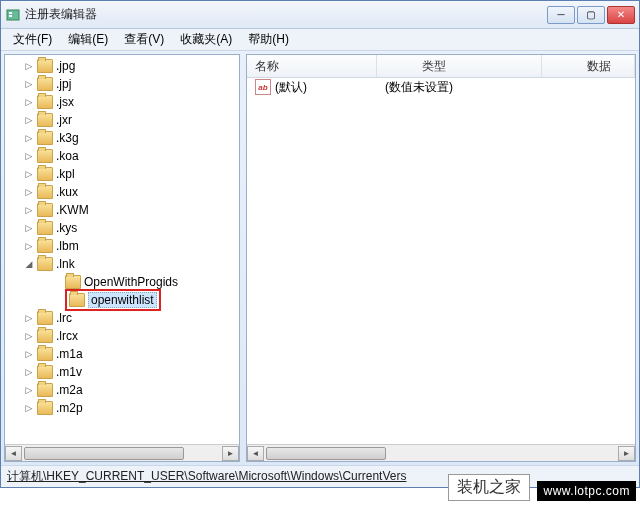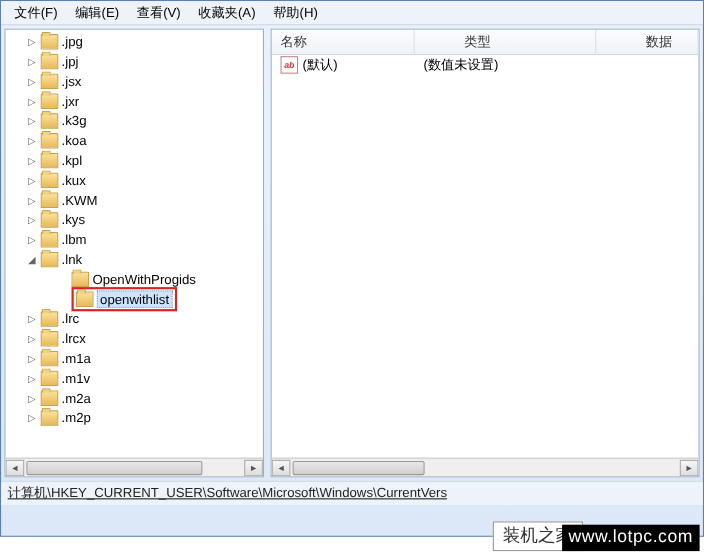--- a/index.html
+++ b/index.html
@@ -48,27 +48,40 @@
     .val-icon { width: 16px; height: 16px; background: #fff; border: 1px solid #c88; display: inline-flex; align-items: center; justify-content: center; font-size: 8px; color: #c33; margin-right: 4px; font-weight: bold; font-style: italic; }
 
     .hscroll { position: absolute; bottom: 0; left: 0; right: 0; height: 17px; background: #efefef; border-top: 1px solid #ccc; display: flex; align-items: center; }
     .hscroll .btn { width: 17px; height: 15px; background: linear-gradient(#f6f6f6, #dedede); border: 1px solid #aaa; display: flex; align-items: center; justify-content: center; font-size: 8px; color: #555; }
     .hscroll .track { flex: 1; height: 15px; position: relative; }
     .hscroll .thumb { position: absolute; height: 13px; top: 1px; background: linear-gradient(#e8e8e8, #cfcfcf); border: 1px solid #999; border-radius: 2px; }
 
     .statusbar { height: 22px; background: #eef3fa; border-top: 1px solid #c9d7e8; display: flex; align-items: center; padding: 0 6px; color: #222; overflow: hidden; white-space: nowrap; text-decoration: underline; }
 
     .watermark1 { position: absolute; bottom: 4px; right: 110px; background: #fff; border: 1px solid #999; padding: 2px 8px; font-size: 16px; color: #333; }
-    .watermark2 { position: absolute; bottom: 4px; right: 4px; background: #000; color: #fff; padding: 3px 6px; font-size: 16px; font-family: Arial; letter-spacing: 0.5px; }
+    .watermark2 { position: absolute; bottom: 4px; right: 4px; background: #000; color: #fff; padding: 3px 6px; font-size: 12px; font-family: Arial; letter-spacing: 0.5px; }
     .wm-mid { position: absolute; color: #e8e8e8; font-size: 14px; left: 385px; top: 245px; pointer-events: none; }
   </style>
 </head>
 <body>
 
 <div class="window">
+  <div class="titlebar">
+    <svg class="icon" viewBox="0 0 16 16">
+        <rect x="2" y="3" width="12" height="10" fill="#6b9" stroke="#385"></rect>
+        <rect x="4" y="5" width="3" height="2" fill="#fff"></rect>
+        <rect x="4" y="8" width="3" height="2" fill="#fff"></rect>
+      </svg>
+    <span class="title">注册表编辑器</span>
+    <div class="win-btns">
+      <div class="win-btn">─</div>
+      <div class="win-btn">▢</div>
+      <div class="win-btn close">✕</div>
+    </div>
+  </div>
 
   <div class="menubar">
     <div class="menu-item">文件(F)</div>
     <div class="menu-item">编辑(E)</div>
     <div class="menu-item">查看(V)</div>
     <div class="menu-item">收藏夹(A)</div>
     <div class="menu-item">帮助(H)</div>
   </div>
 
   <div class="content">

